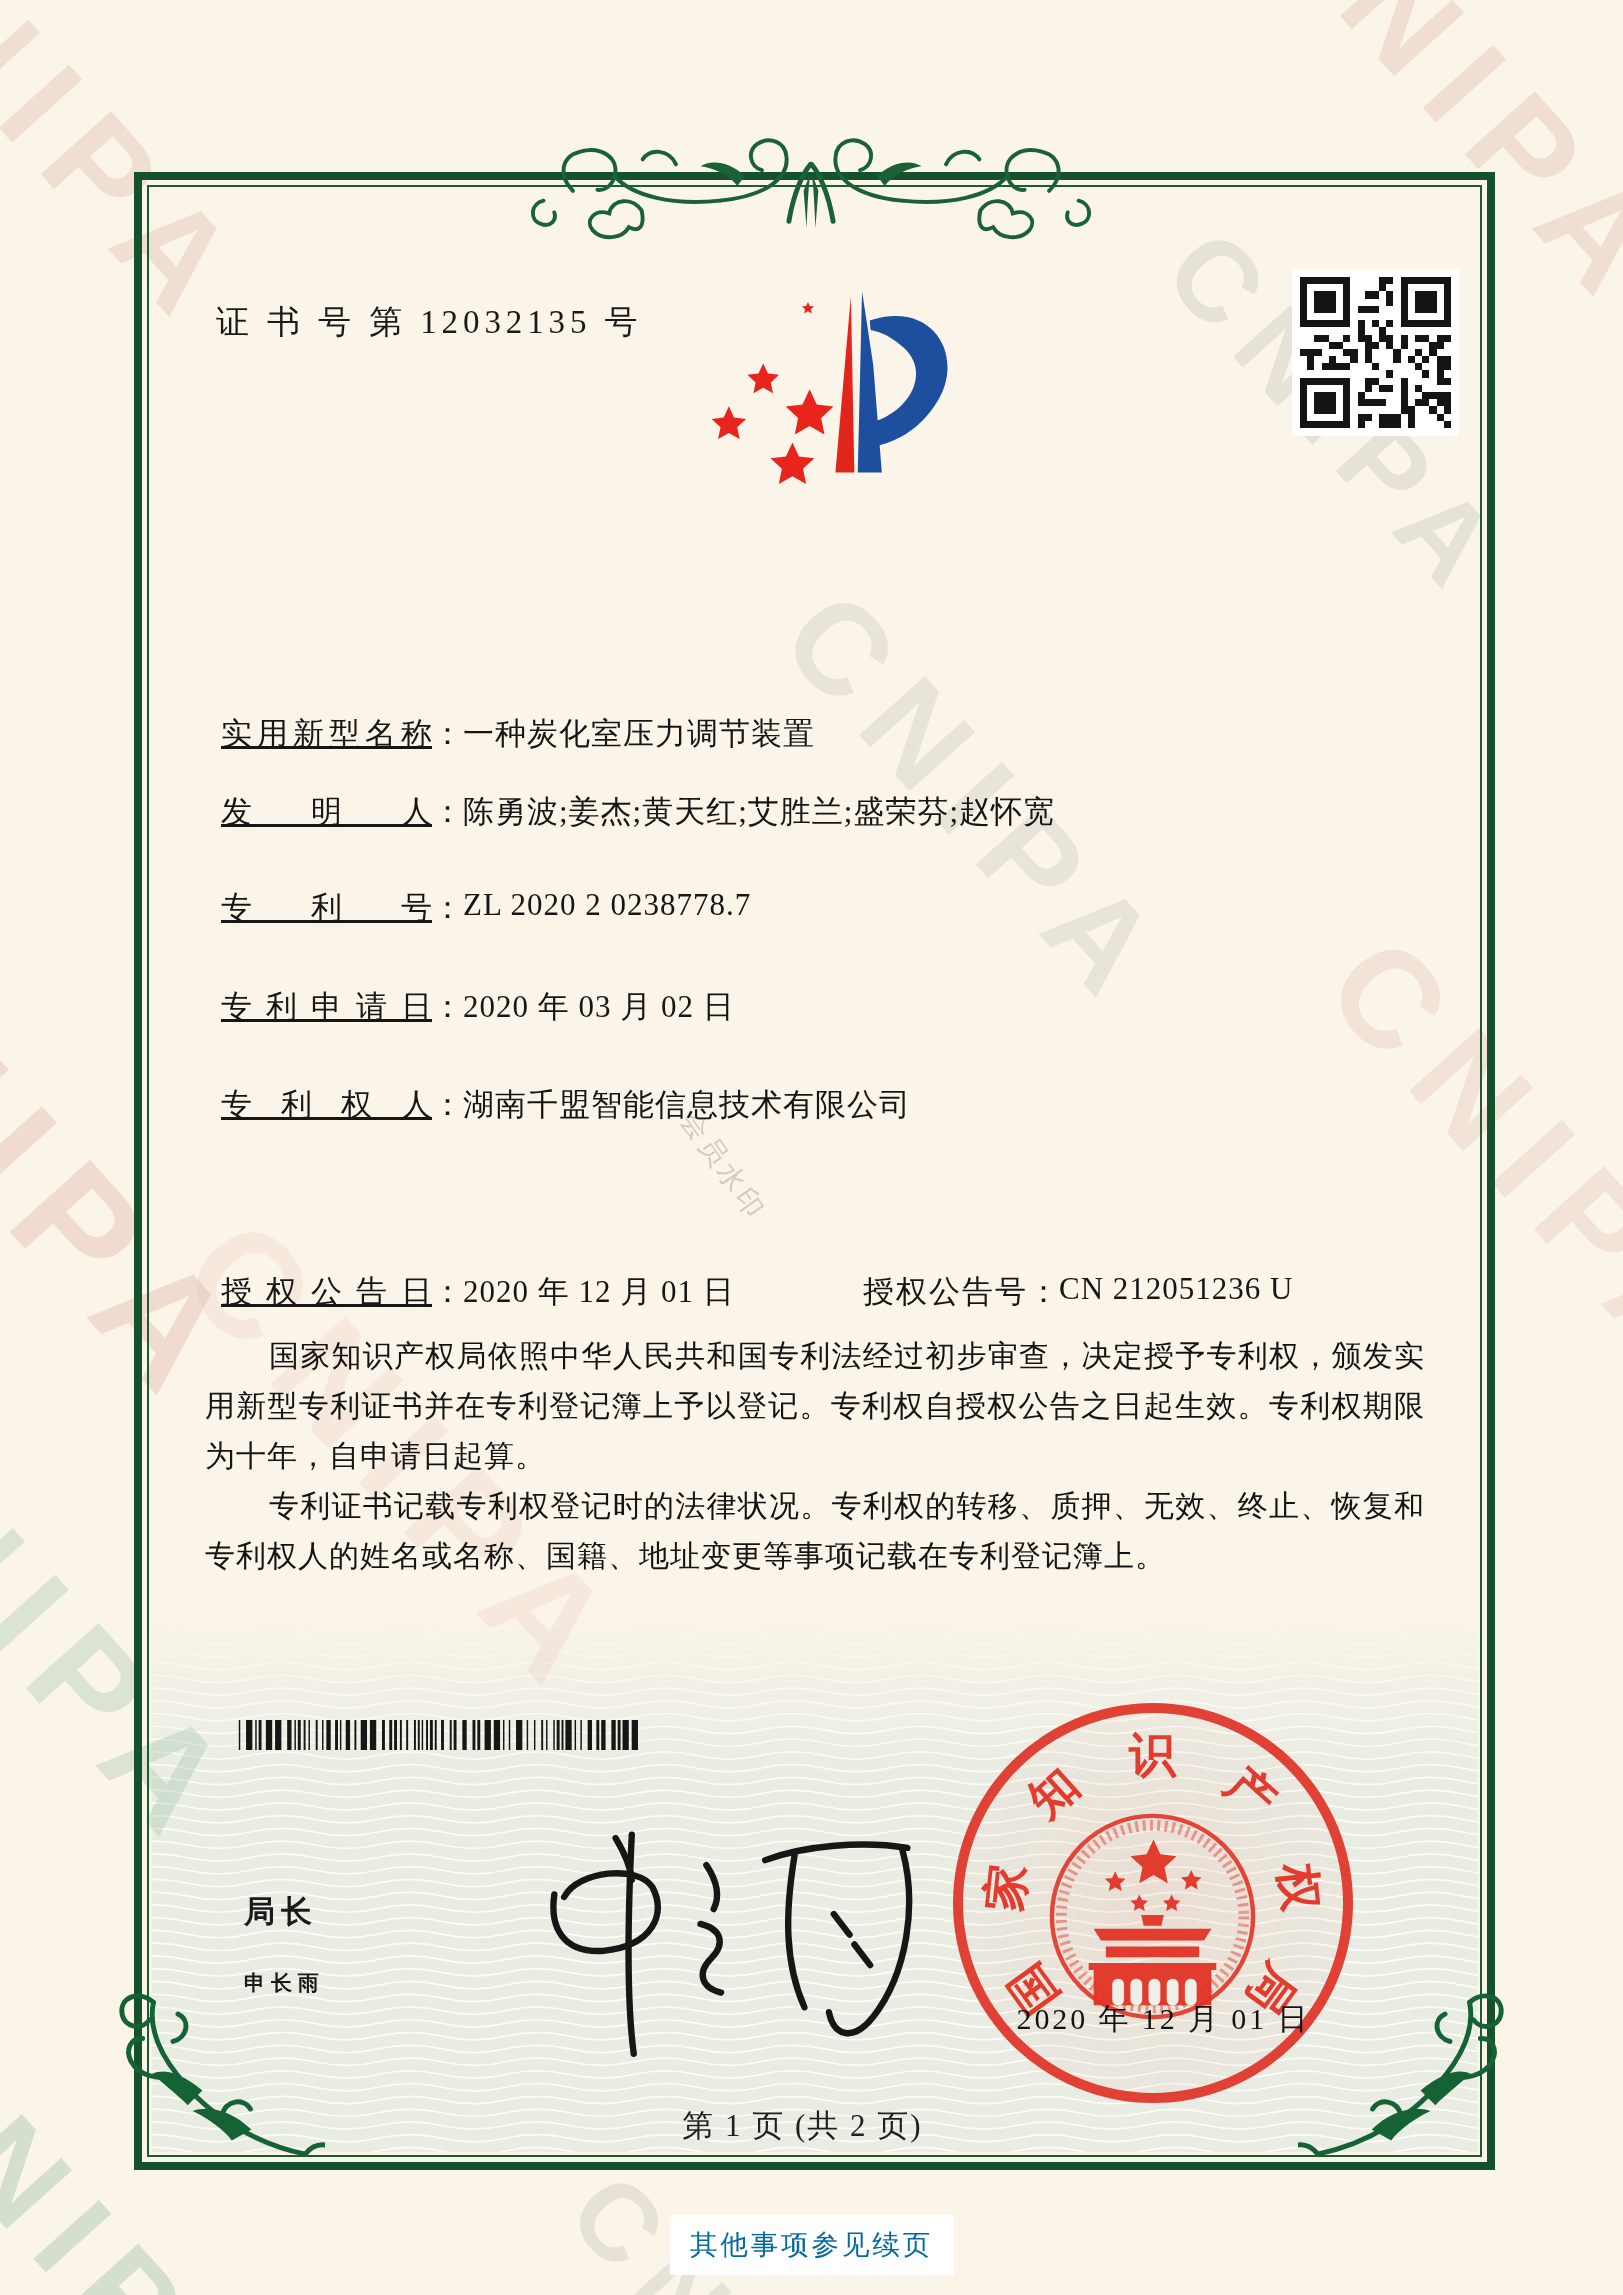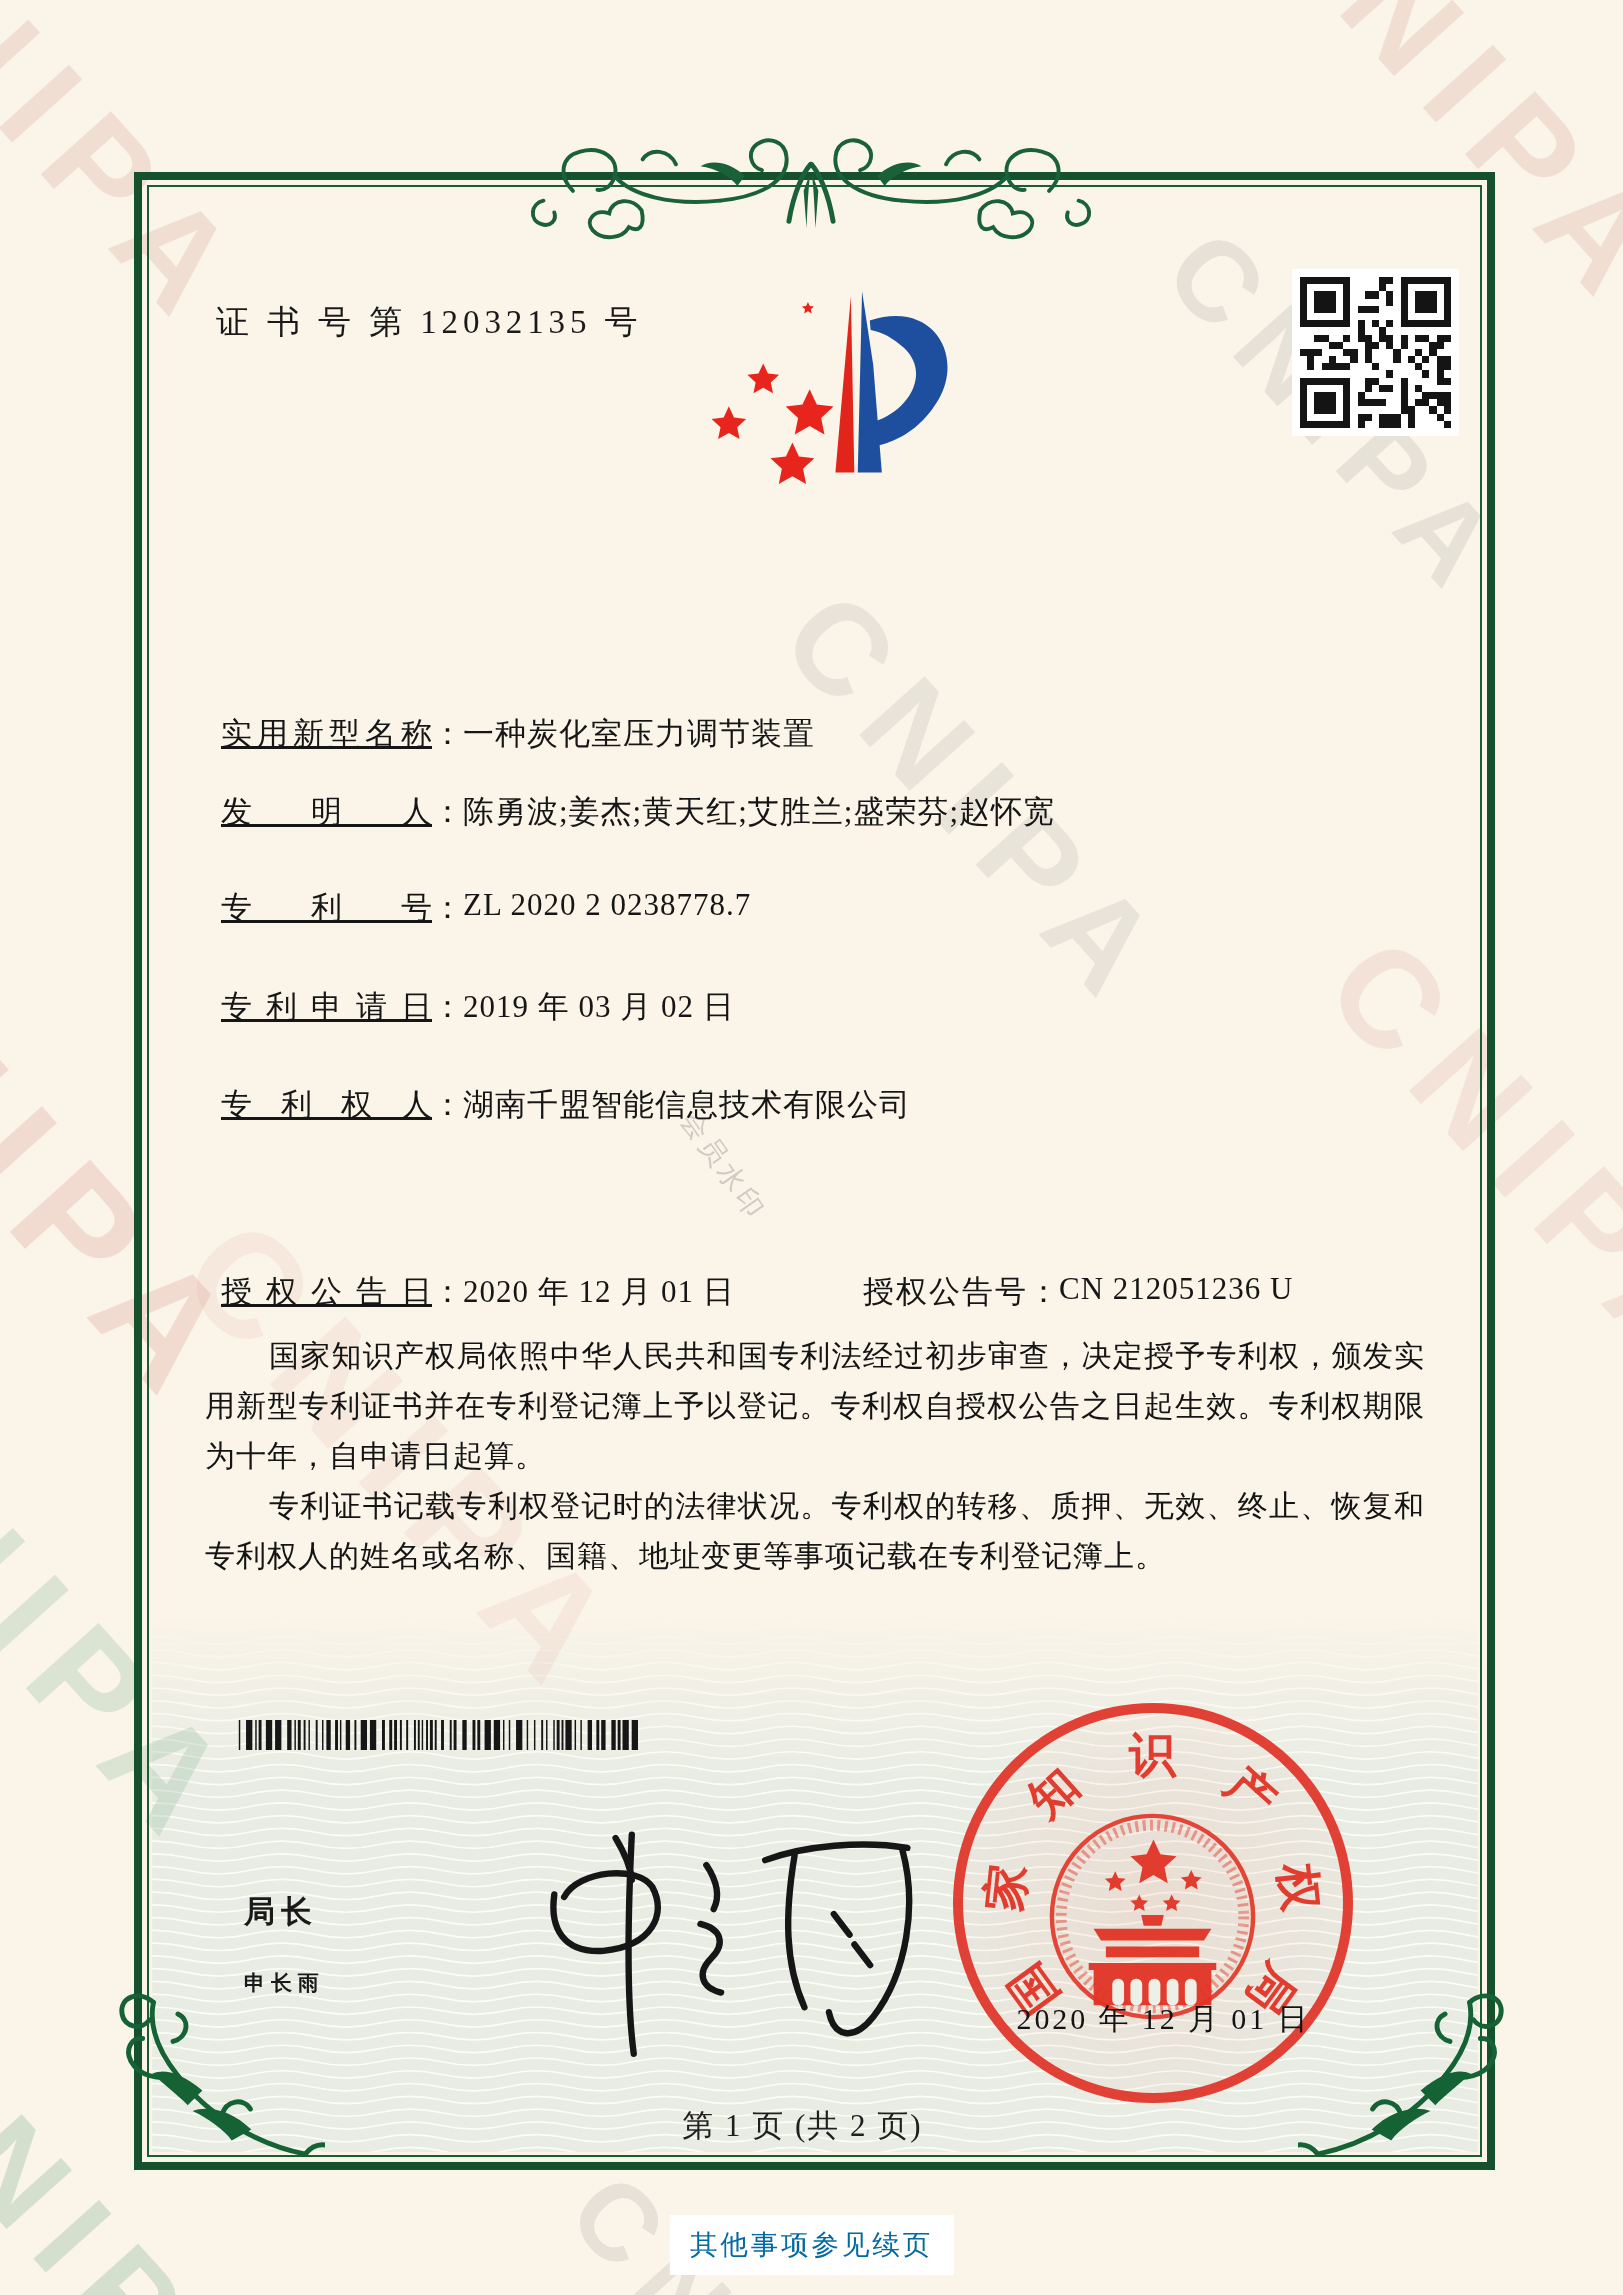--- a/index.html
+++ b/index.html
@@ -393,21 +393,21 @@
   <div class="frow" style="top:713px">
     <span class="flabel">实用新型名称</span><span class="fcolon">：</span><span class="fvalue">一种炭化室压力调节装置</span>
   </div>
   <div class="frow" style="top:791px">
     <span class="flabel">发明人</span><span class="fcolon">：</span><span class="fvalue">陈勇波;姜杰;黄天红;艾胜兰;盛荣芬;赵怀宽</span>
   </div>
   <div class="frow" style="top:887px">
     <span class="flabel">专利号</span><span class="fcolon">：</span><span class="fvalue">ZL 2020 2 0238778.7</span>
   </div>
   <div class="frow" style="top:986px">
-    <span class="flabel">专利申请日</span><span class="fcolon">：</span><span class="fvalue">2019 年 03 月 02 日</span>
+    <span class="flabel">专利申请日</span><span class="fcolon">：</span><span class="fvalue">2020 年 03 月 02 日</span>
   </div>
   <div class="frow" style="top:1084px">
     <span class="flabel">专利权人</span><span class="fcolon">：</span><span class="fvalue">湖南千盟智能信息技术有限公司</span>
   </div>
   <div class="frow" id="row-grant" style="top:1271px">
     <span class="flabel">授权公告日</span><span class="fcolon">：</span><span class="fvalue">2020 年 12 月 01 日</span>
     <span class="col2"><span class="flabel-tight">授权公告号</span><span class="fcolon">：</span><span class="fvalue">CN 212051236 U</span></span>
   </div>
 
   <div id="body-text">

